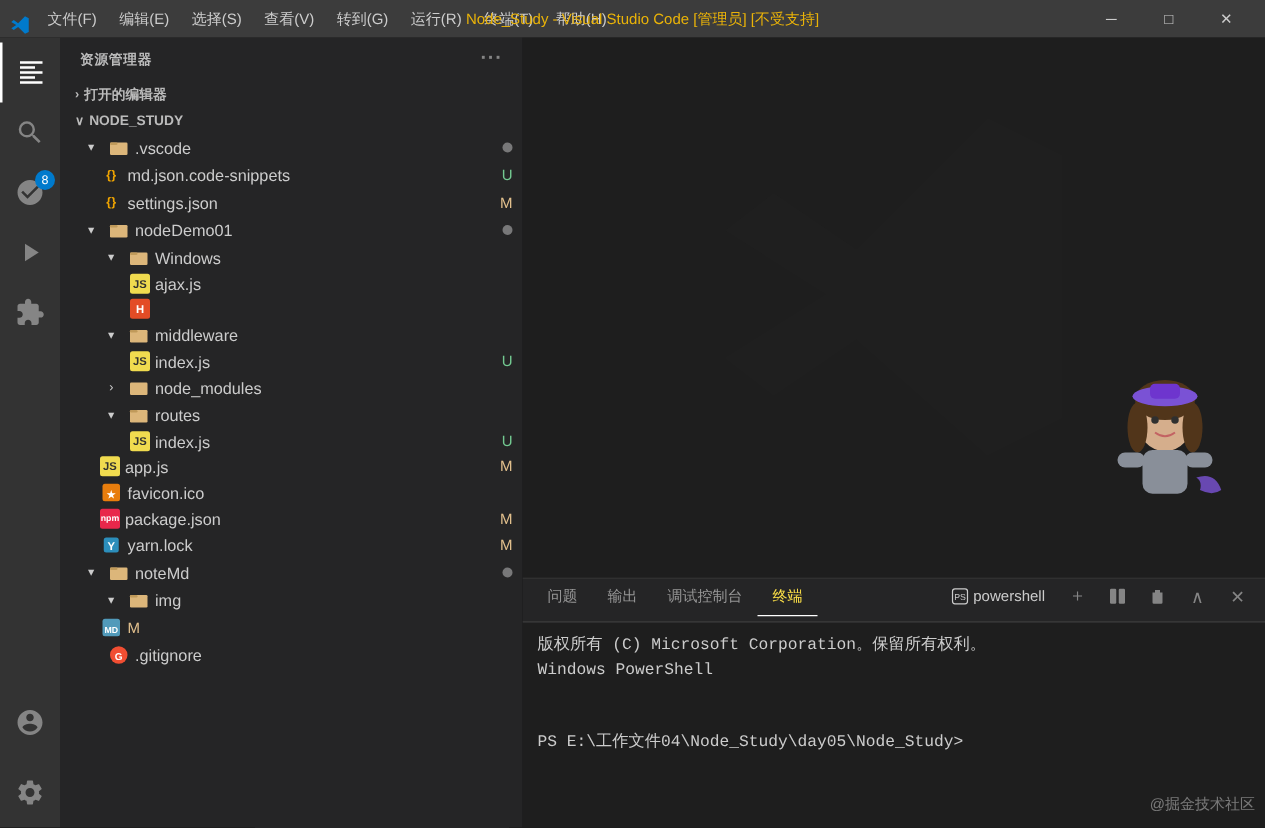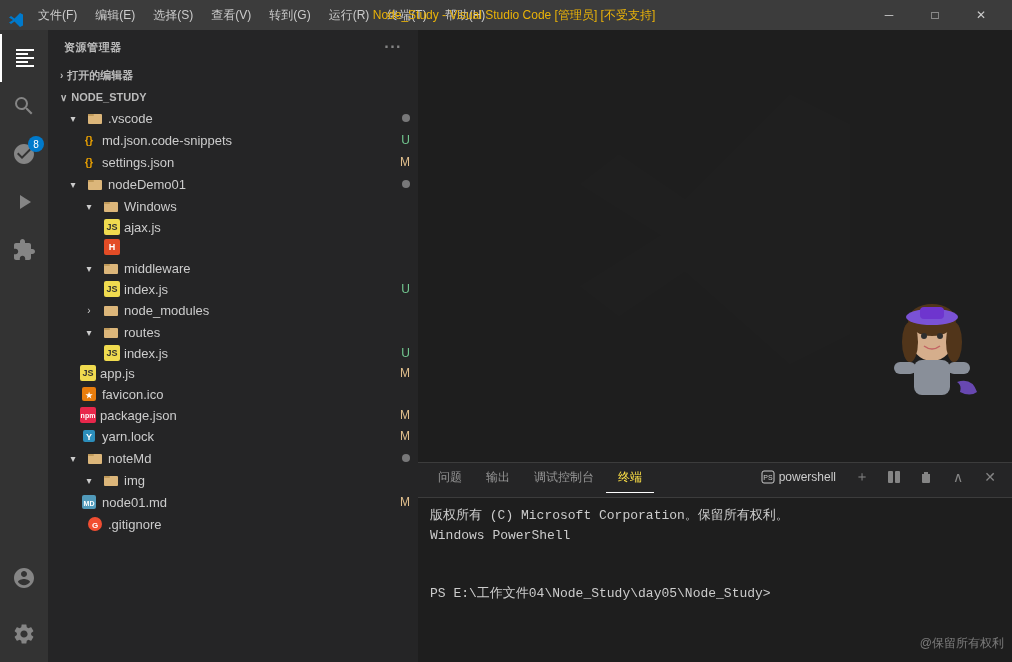--- a/index.html
+++ b/index.html
@@ -562,21 +562,20 @@
 
 
       <div class="tree-item">
         <span class="indent" style="width:32px"></span>
         <span class="icon">
           <svg width="16" height="16" viewBox="0 0 16 16">
               <rect x="1" y="1" width="14" height="14" rx="2" fill="#519aba"></rect>
               <text x="8" y="12" text-anchor="middle" fill="white" font-size="7" font-weight="bold">MD</text>
             </svg>
         </span>
-        <span class="label">node01.md</span>
         <span class="badge-right badge-m">M</span>
       </div>
 
       <div class="tree-item">
         <span class="indent" style="width:16px"></span>
         <span class="icon" style="width:18px"></span>
         <span class="icon">
           <svg width="16" height="16" viewBox="0 0 16 16">
               <rect x="1" y="1" width="14" height="14" rx="7" fill="#f14e32"></rect>
               <text x="8" y="12" text-anchor="middle" fill="white" font-size="8" font-weight="bold">G</text>
@@ -659,13 +658,13 @@
         <div class="term-line">Windows PowerShell</div>
         <div class="term-line">&nbsp;</div>
         <div class="term-line">&nbsp;</div>
         <div class="term-line term-prompt">PS E:\工作文件04\Node_Study\day05\Node_Study&gt;</div>
       </div>
     </div>
 
   </div>
 </div>
 
-<div id="watermark">@保留所有权利</div>
+<div id="watermark">@掘金技术社区</div>
 
 </body></html>

